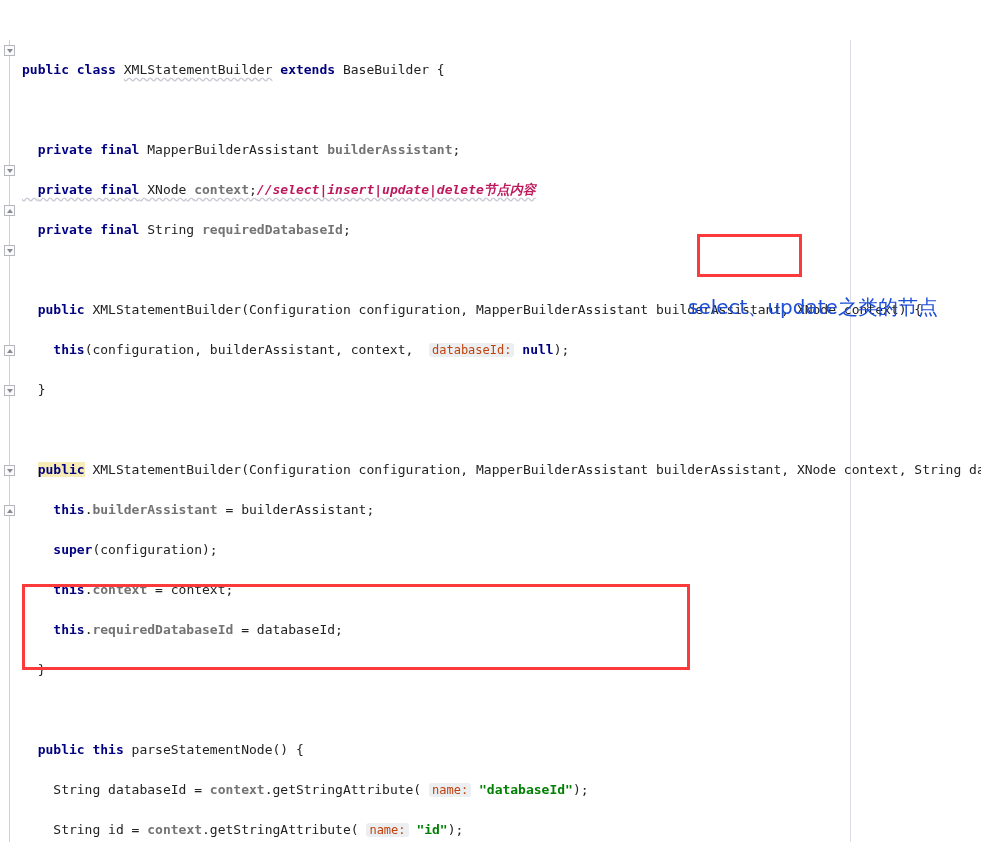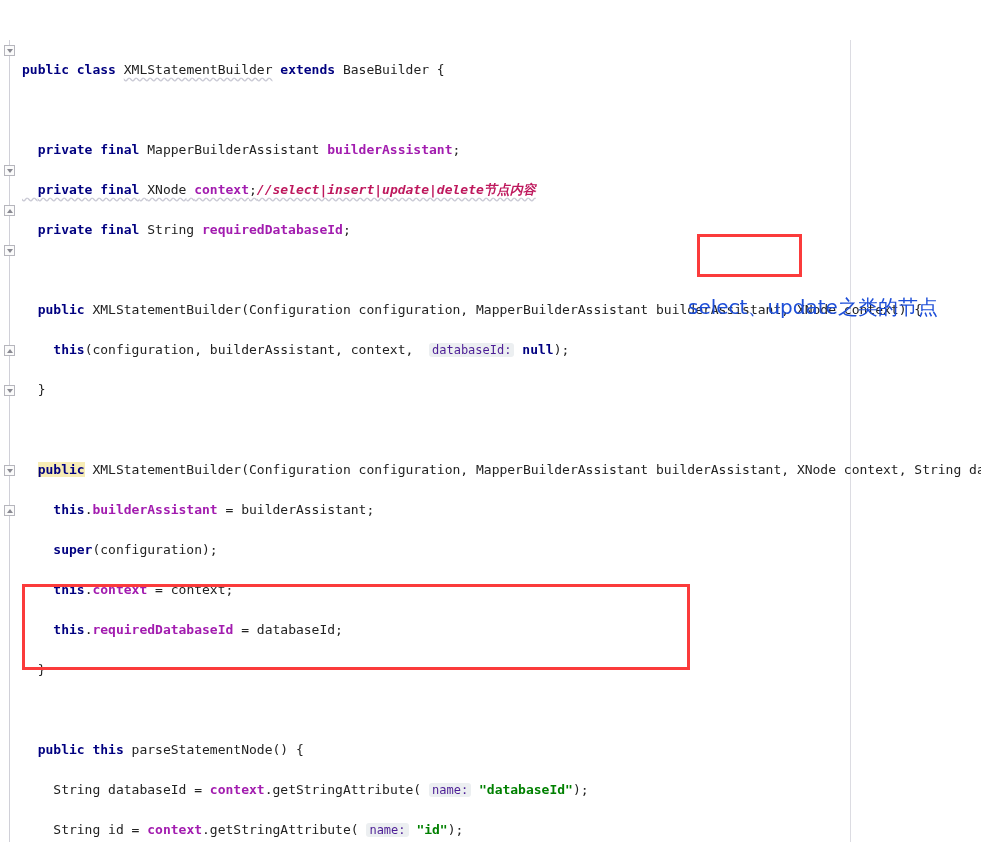--- a/index.html
+++ b/index.html
@@ -44,26 +44,26 @@
   
   .code{
     position:absolute;left:22px;top:0;width:959px;
     font-size:13px;line-height:20px;
     white-space:pre;
     color:#222222;
   }
   .ln{height:20px;display:block;}
   
   .kw{color:#000080;font-weight:bold;}
-  .fld{color:#a21caf;font-weight:bold;}
+  .fld{color:#737373;font-weight:bold;}
   .str{color:#008000;font-weight:bold;}
   .cmt{color:#be185d;font-style:italic;font-weight:bold;}
   .cls{color:#222222;}
   .hint{
-    background:#eceff1;color:#4c1d95;
+    background:#eceff1;color:#c2410c;
     border-radius:3px;padding:0 3px;font-size:12px;
   }
   .hl{background:#f7ecb5;}
   .wavy{
     text-decoration:underline;
     text-decoration-style:wavy;
     text-decoration-color:#c9c9d4;
     text-underline-offset:3px;
   }
   

